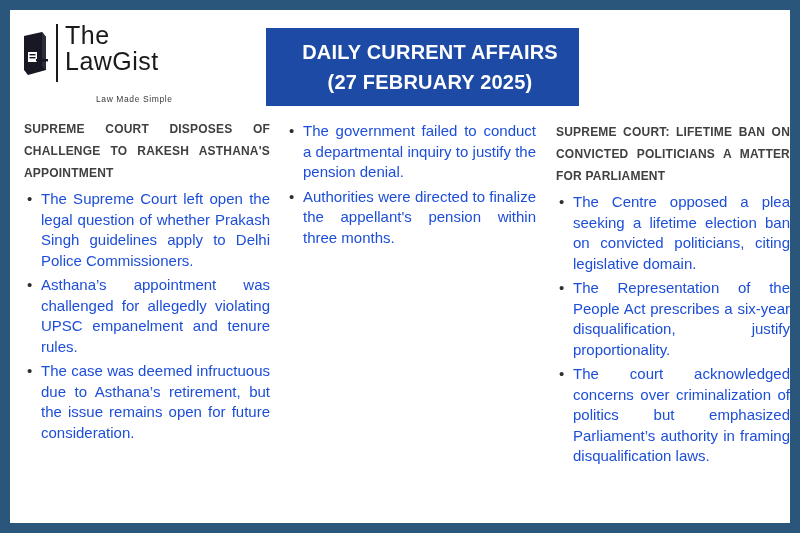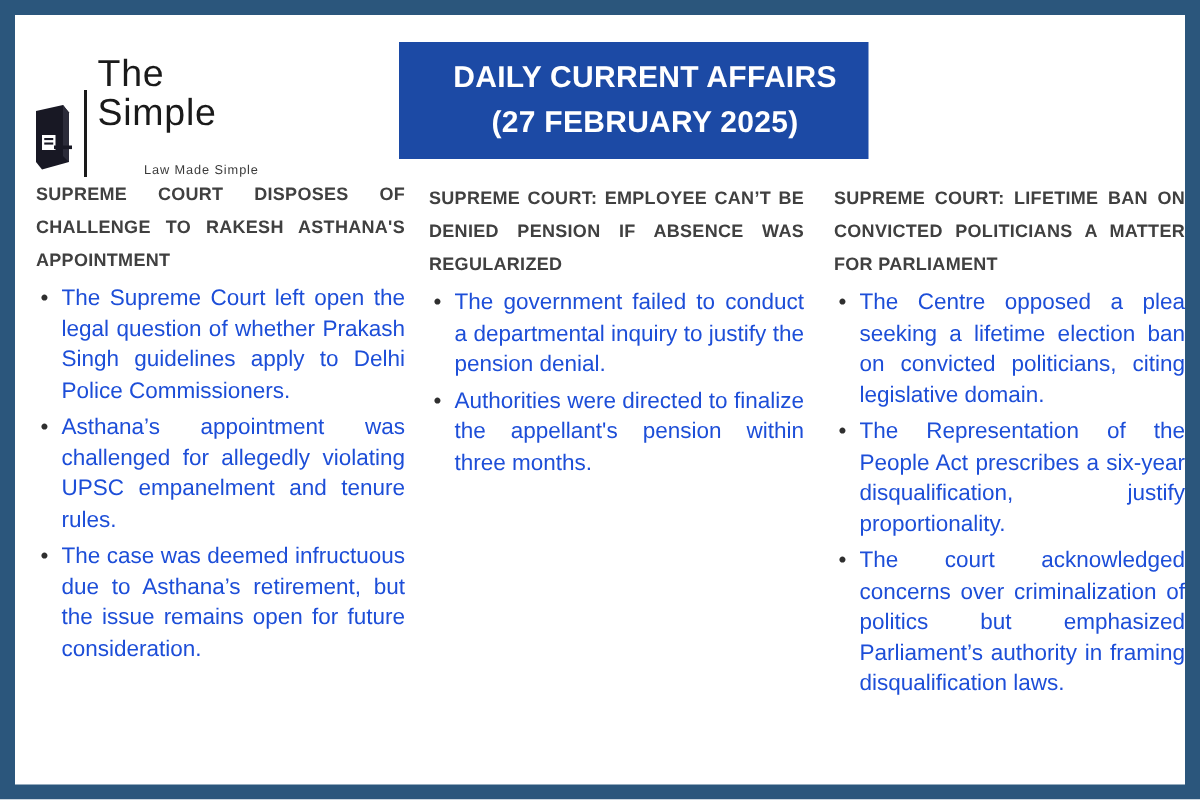--- a/index.html
+++ b/index.html
@@ -8,21 +8,21 @@
     width: 800px;
     height: 533px;
     box-sizing: border-box;
     border: 10px solid #2b567c;
     background: #ffffff;
     font-family: "Liberation Sans", sans-serif;
     overflow: hidden;
   }
 
   
-  .logo { position: absolute; left: 8px; top: 26px; display: flex; align-items: flex-end; }
+  .logo { position: absolute; left: 8px; top: 12px; display: flex; align-items: flex-start; }
   .logo-icon { width: 34px; height: 50px; margin-top: 8px; }
   .logo-bar { width: 2px; height: 58px; background: #1a1a1a; margin: 2px 7px 0 4px; }
   .logo-text { display: flex; flex-direction: column; }
   .logo-title { font-size: 25px; line-height: 26px; color: #1a1a1a; letter-spacing: 0.5px; }
   .logo-tagline { font-size: 8.5px; color: #3a3a3a; margin-top: 20px; letter-spacing: 0.6px; padding-left: 31px; }
 
   
   .banner {
     position: absolute; left: 256px; top: 18px; width: 298px; height: 78px;
     background: #1c4aa5; color: #ffffff;
@@ -59,41 +59,40 @@
       <path d="M6 6 L24 2 L28 7 L28 40 L10 45 L6 40 Z" fill="#181824"></path>
       <path d="M24 2 L28 7 L28 40 L24 36 Z" fill="#2c2c3a"></path>
       <rect x="10" y="22" width="9" height="10" fill="#ffffff"></rect>
       <rect x="11.5" y="24" width="6" height="1.4" fill="#181824"></rect>
       <rect x="11.5" y="27" width="6" height="1.4" fill="#181824"></rect>
       <rect x="18" y="29" width="12" height="2.4" fill="#181824"></rect>
     </svg>
     <div class="logo-bar"></div>
     <div class="logo-text">
       <span class="logo-title">The</span>
-      <span class="logo-title">Simple</span>
+      <span class="logo-title">LawGist</span>
       <span class="logo-tagline">Law Made Simple</span>
     </div>
   </div>
 
   <div class="banner">
     <div>DAILY CURRENT AFFAIRS</div>
     <div>(27 FEBRUARY 2025)</div>
   </div>
 
   <div class="col col-1">
     <div class="col-heading">SUPREME COURT DISPOSES OF CHALLENGE TO RAKESH ASTHANA'S APPOINTMENT</div>
     <ul>
       <li>The Supreme Court left open the legal question of whether Prakash Singh guidelines apply to Delhi Police Commissioners.</li>
       <li>Asthana’s appointment was challenged for allegedly violating UPSC empanelment and tenure rules.</li>
       <li>The case was deemed infructuous due to Asthana’s retirement, but the issue remains open for future consideration.</li>
     </ul>
   </div>
 
   <div class="col col-2">
-    <div class="col-heading">SUPREME COURT: EMPLOYEE CAN’T BE DENIED PENSION IF ABSENCE WAS REGULARIZED</div>
     <ul>
       <li>The government failed to conduct a departmental inquiry to justify the pension denial.</li>
       <li>Authorities were directed to finalize the appellant's pension within three months.</li>
     </ul>
   </div>
 
   <div class="col col-3">
     <div class="col-heading">SUPREME COURT: LIFETIME BAN ON CONVICTED POLITICIANS A MATTER FOR PARLIAMENT</div>
     <ul>
       <li>The Centre opposed a plea seeking a lifetime election ban on convicted politicians, citing legislative domain.</li>

